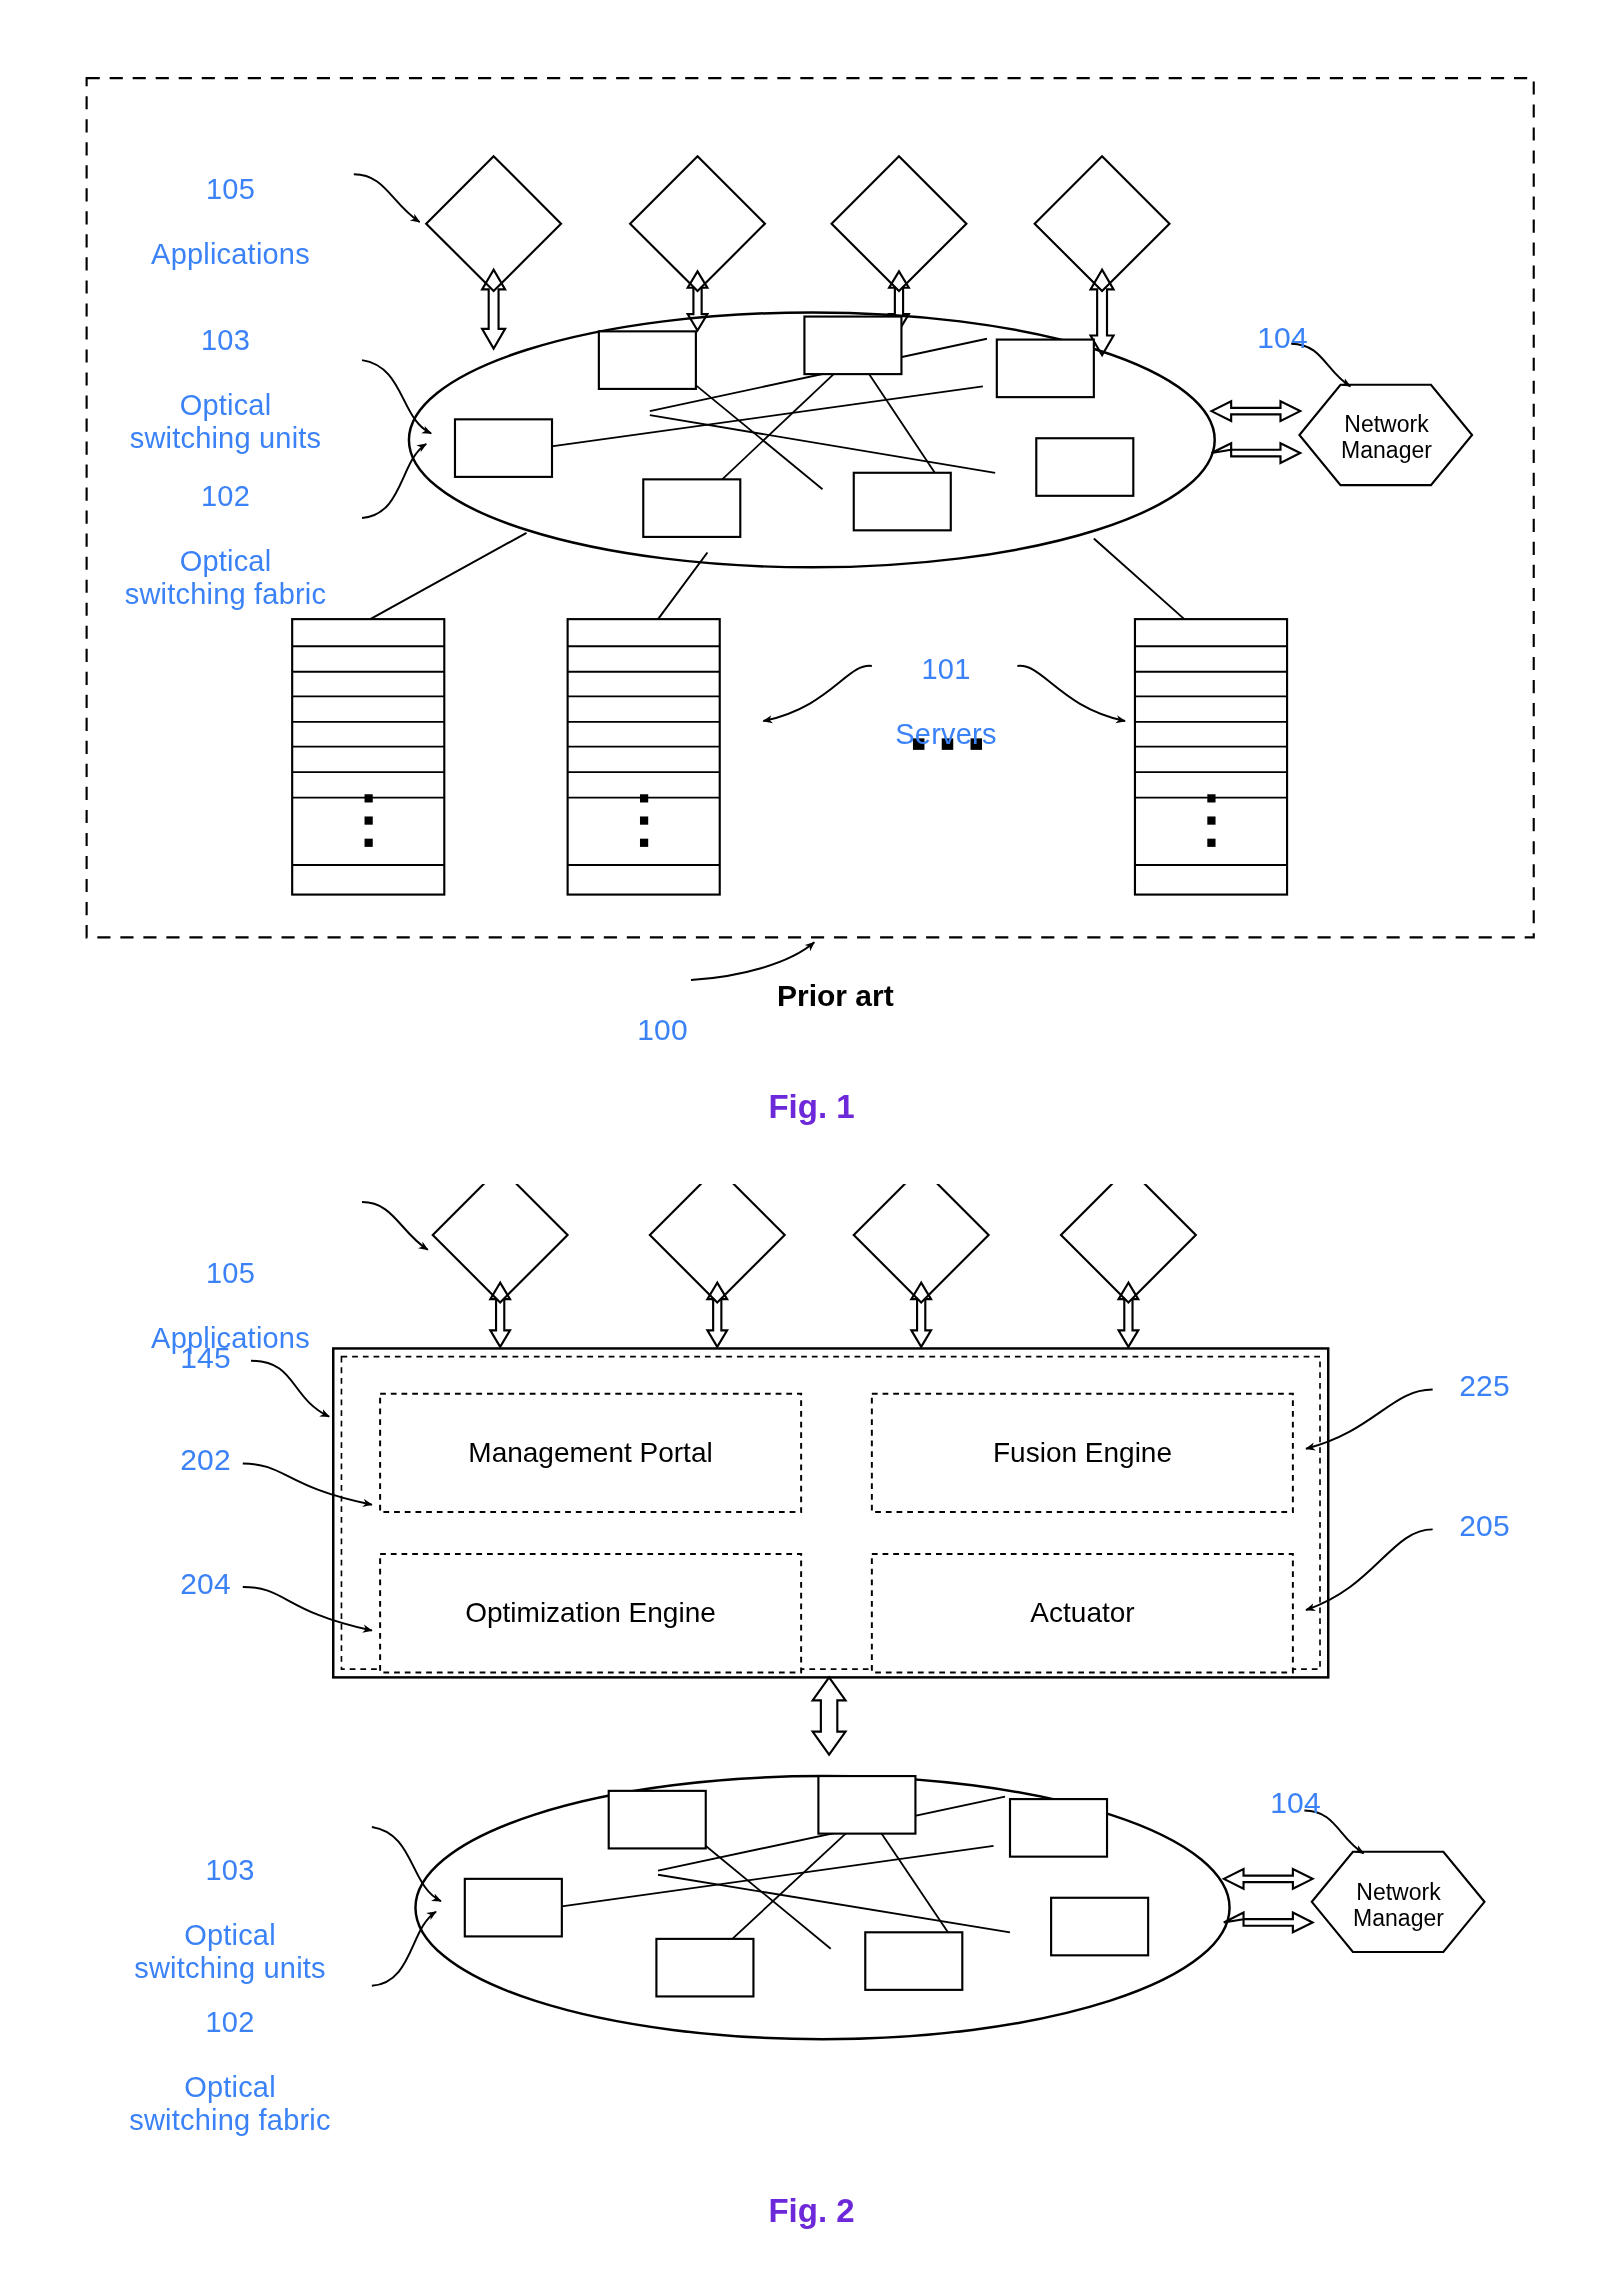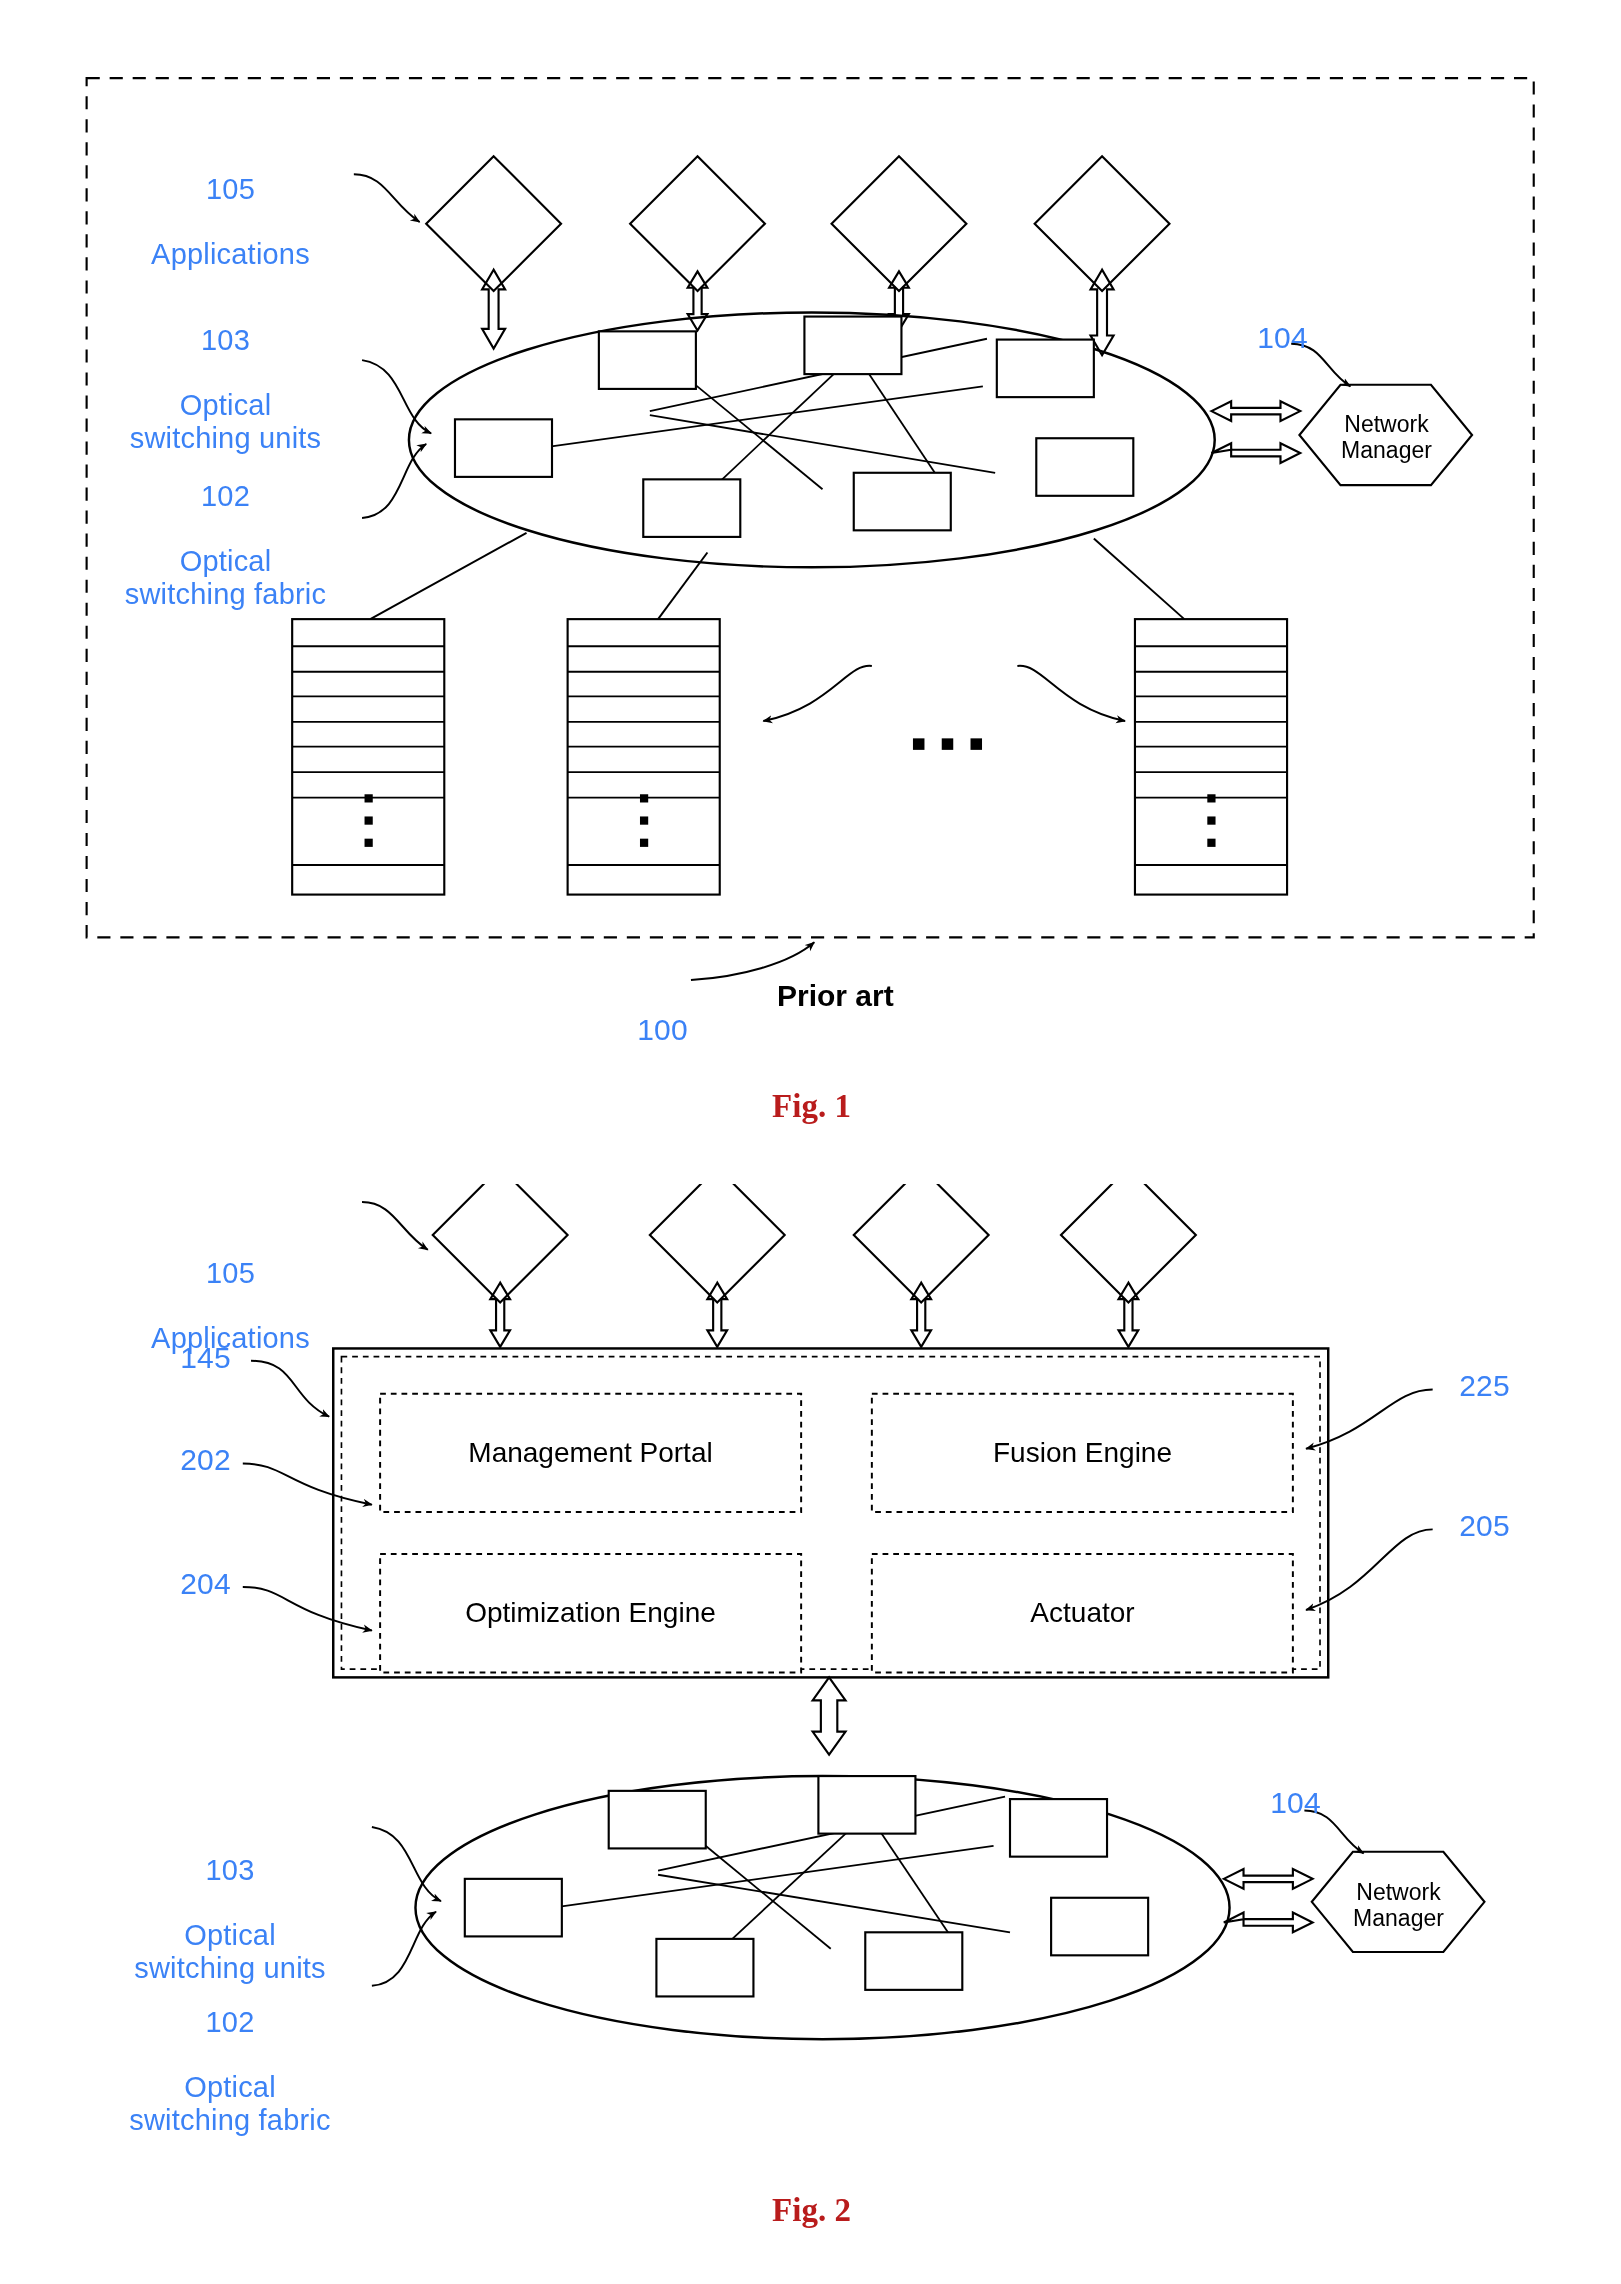--- a/index.html
+++ b/index.html
@@ -24,24 +24,24 @@
     font-size: 29px;
     line-height: 1.12;
     color: #3b82f6;
     text-align: center;
     white-space: pre-line;
     letter-spacing: 0.2px;
   }
   .lbl.num { font-size: 30px; }
   .caption {
     position: absolute;
-    font-family: Liberation Serif, serif;
+    font-family: Liberation Sans, sans-serif;
     font-weight: bold;
     font-size: 33px;
-    color: #b91c1c;
+    color: #6d28d9;
     text-align: center;
   }
   .priorart {
     position: absolute;
     font-family: "Liberation Sans", sans-serif;
     font-weight: bold;
     font-size: 30px;
     color: #000;
   }
   .modlabel {
@@ -206,20 +206,24 @@
     <div>Optical
 switching units</div>
   </div>
 
   <div class="lbl" style="left:90px; top:448px; width:271px;">
     <div class="num">102</div>
     <div>Optical
 switching fabric</div>
   </div>
 
+  <div class="lbl" style="left:839px; top:621px; width:214px;">
+    <div class="num">101</div>
+    <div>Servers</div>
+  </div>
 
   <div class="lbl num" style="left:1225px; top:321px; width:115px;">104</div>
 
   <div class="hexlabel" style="left:1300px; top:411px; width:173px;">Network
 Manager</div>
 
   <div class="lbl num" style="left:609px; top:969px; width:107px;margin-top:44px;">100</div>
 
   <div class="priorart" style="left:777px; top:979px;">Prior art</div>
 

